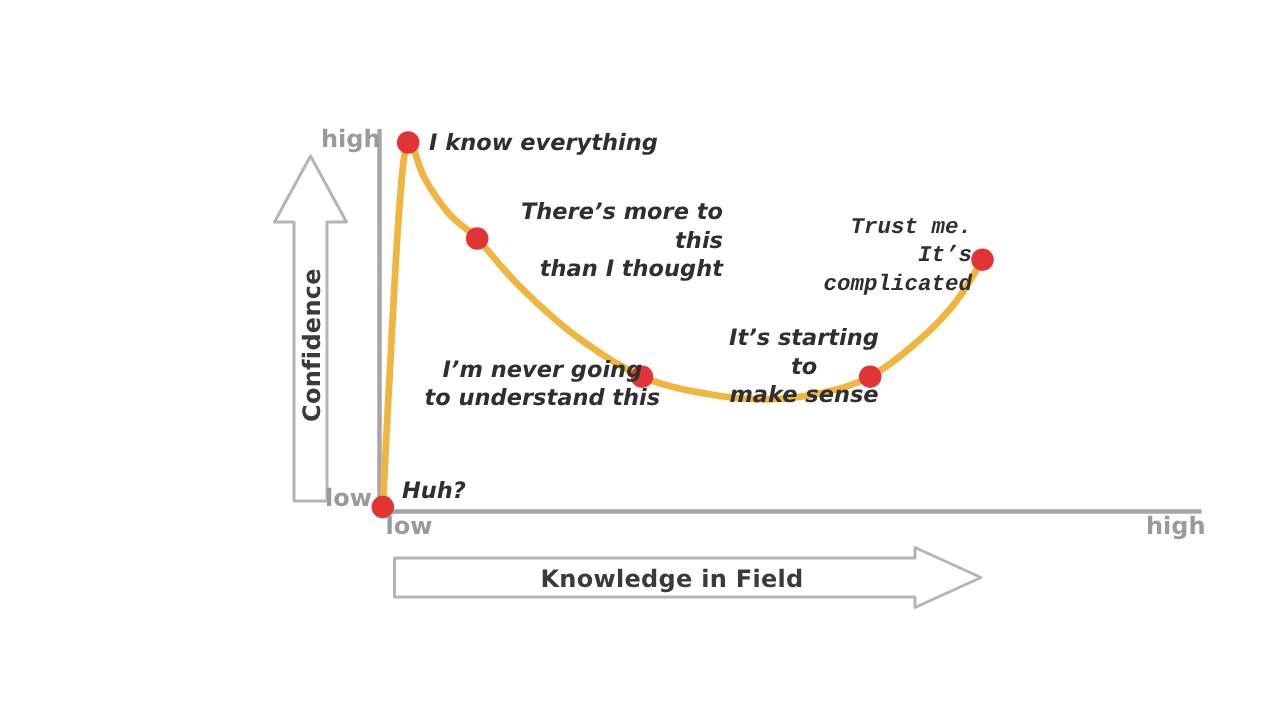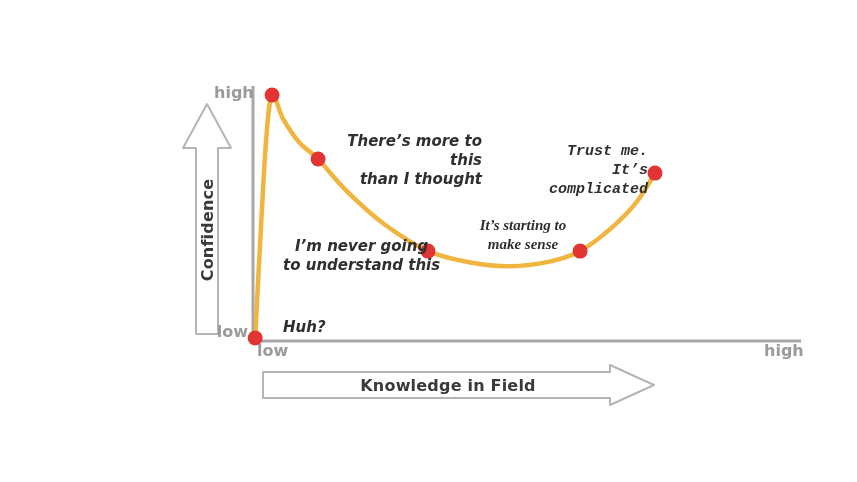--- a/index.html
+++ b/index.html
@@ -87,23 +87,24 @@
         <circle cx="580.1" cy="251.1" r="7.5" class="dot"></circle>
         <circle cx="655.0" cy="173.1" r="7.5" class="dot"></circle>
       </g>
   </svg>
 
   <div class="tick right" style="left:214px; top:87px; width:34px;">high</div>
   <div class="tick right" style="left:214px; top:326px; width:34px;">low</div>
   <div class="tick" style="left:257px; top:345px;">low</div>
   <div class="tick" style="left:764px; top:345px; width:30px;">high</div>
 
-  <div class="ann" style="left:283px; top:318px;">Huh?</div>
+  <div class="ann" style="left:268px; top:318px;">Huh?</div>
+  <div class="ann" style="left:286px; top:86px;">I know everything</div>
   <div class="ann" style="left:330px; top:132px; width:152px; text-align:right;">There’s more to this
 than I thought</div>
   <div class="ann" style="left:283px; top:237px;text-align:center;">I’m never going
 to understand this</div>
-  <div class="ann" style="left:463px; top:216px; width:120px; text-align:center;font-family:Liberation Serif, serif;">It’s starting to
+  <div class="ann" style="left:476px; top:216px; width:120px; text-align:center;">It’s starting to
 make sense</div>
   <div class="ann" style="left:530px; top:142px; width:118px; text-align:right;font-family:Liberation Mono, monospace;">Trust me. It’s
 complicated</div>
 
 </div>
 
 </body></html>

